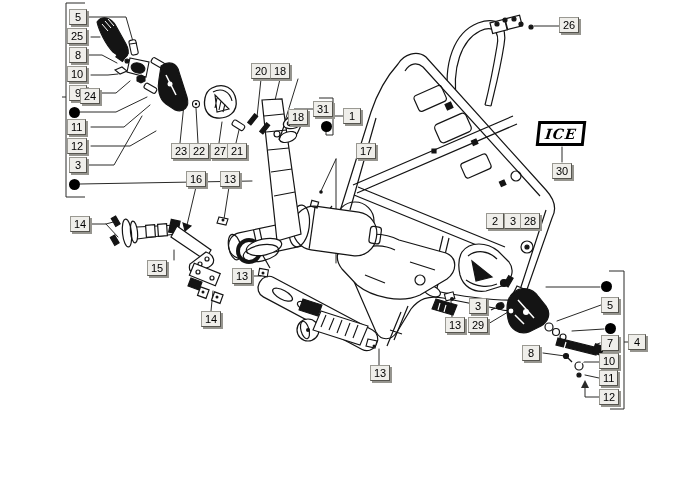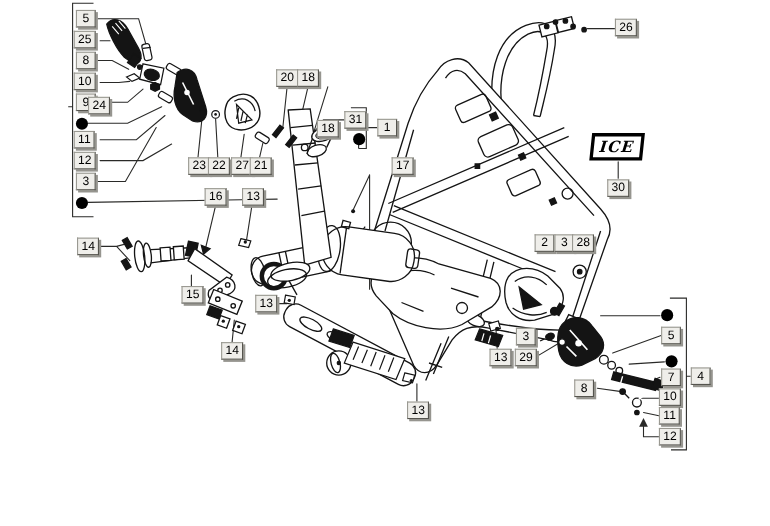--- a/index.html
+++ b/index.html
@@ -271,21 +271,21 @@
       <div class="callout" style="left: 270px; top: 63px;">18</div>
       <div class="callout" style="left: 288px; top: 63px; margin-top: 46px;">18</div>
       <div class="callout" style="left: 313px; top: 101px;">31</div>
       <div class="callout" style="left: 343px; top: 108px;">1</div>
       <div class="callout" style="left: 328px; top: 143px; margin-left: 28px;">17</div>
       <div class="callout" style="left: 559px; top: 17px;">26</div>
       <div class="callout" style="left: 552px; top: 163px;">30</div>
       <div class="callout" style="left: 186px; top: 171px;">16</div>
       <div class="callout" style="left: 220px; top: 171px;">13</div>
       <div class="callout" style="left: 70px; top: 216px;">14</div>
-      <div class="callout" style="left: 165px; top: 260px;">15</div>
+      <div class="callout" style="left: 147px; top: 260px;">15</div>
       <div class="callout" style="left: 232px; top: 268px;">13</div>
       <div class="callout" style="left: 201px; top: 311px;">14</div>
       <div class="callout" style="left: 370px; top: 365px;">13</div>
       <div class="callout" style="left: 445px; top: 317px;">13</div>
       <div class="callout" style="left: 486px; top: 213px;">2</div>
       <div class="callout" style="left: 504px; top: 213px;">3</div>
       <div class="callout" style="left: 520px; top: 213px;">28</div>
       <div class="callout" style="left: 469px; top: 298px;">3</div>
       <div class="callout" style="left: 468px; top: 317px;">29</div>
       <div class="callout" style="left: 601px; top: 297px;">5</div>

